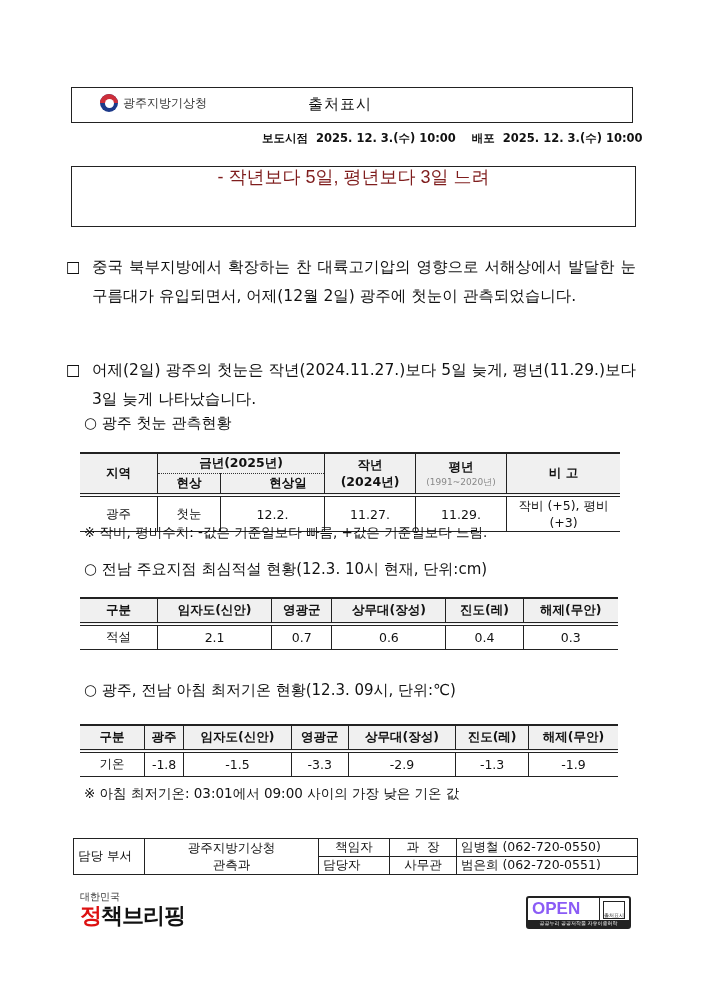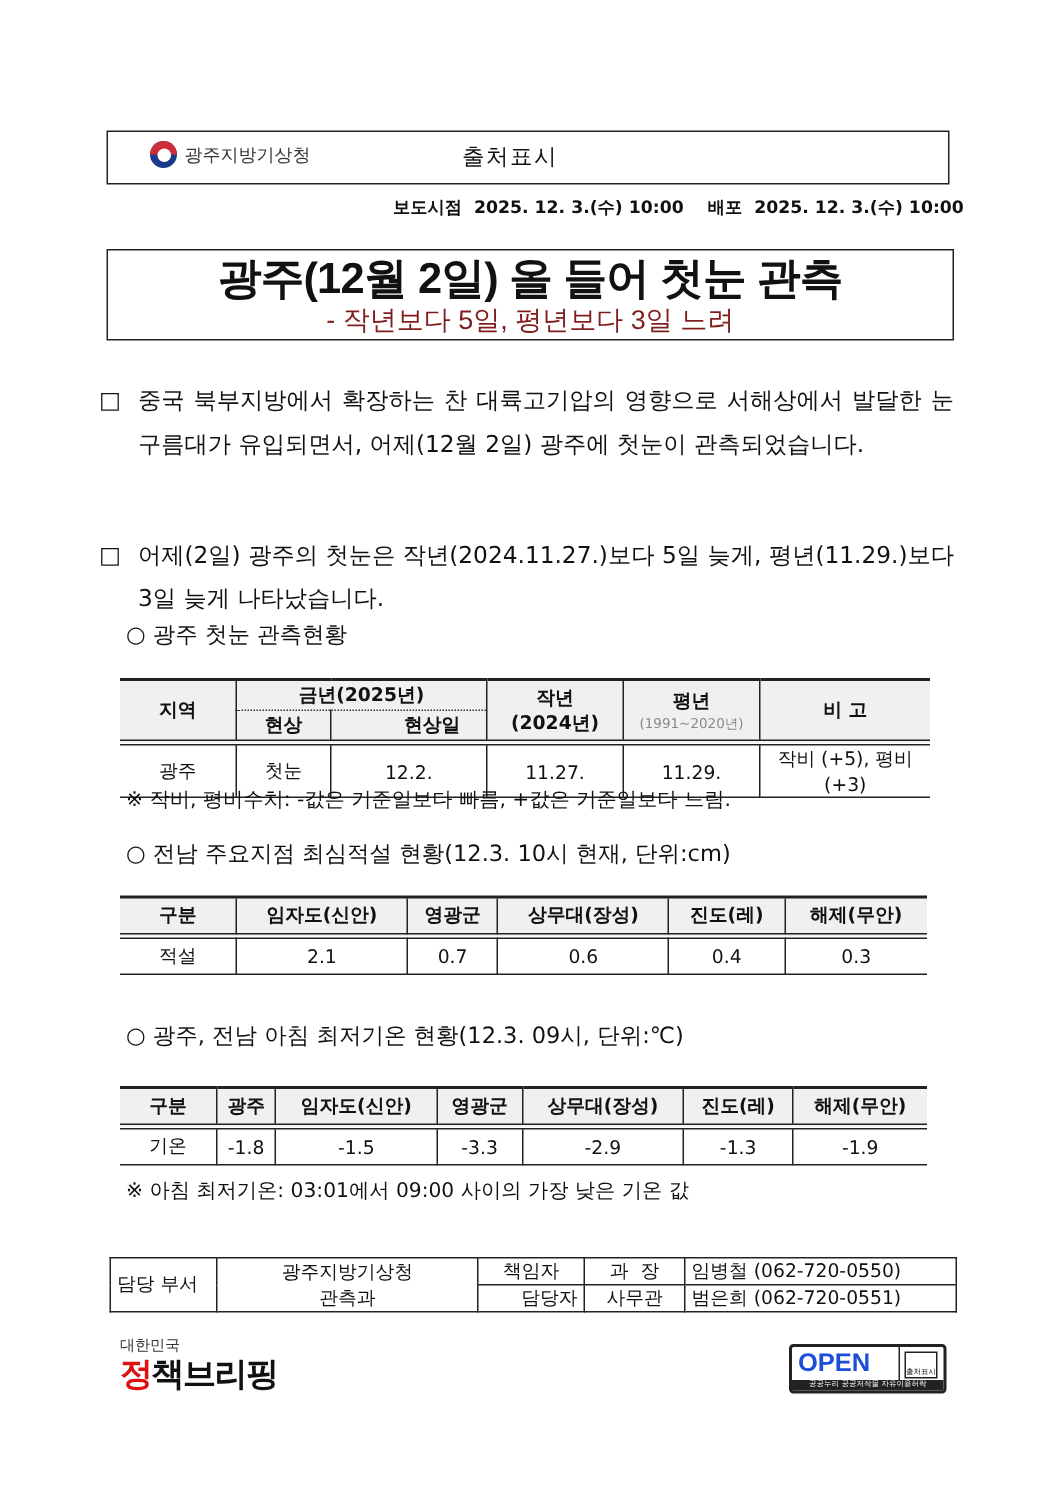--- a/index.html
+++ b/index.html
@@ -30,38 +30,37 @@
   .small-note{font-size:9px;color:#888;font-weight:normal;}
   .dotted{border-bottom:1px dotted #333 !important;}
   .note{font-size:13.5px;}
   table.contact{position:absolute;left:73px;top:838px;width:565px;border-collapse:collapse;font-size:12.5px;border:1px solid #222;}
   table.contact td{border:1px solid #222;padding:0 4px;height:17px;}
   .briefing{left:80px;top:890px;}
   .briefing .small{font-size:10px;color:#333;}
   .briefing .big{font-family:"Liberation Sans",sans-serif;font-size:22px;font-weight:bold;letter-spacing:-1px;line-height:24px;}
   .briefing .red{color:#d11;}
   .open{left:526px;top:896px;width:105px;height:33px;border:2px solid #222;border-radius:3px;box-sizing:border-box;}
-  .open-word{position:absolute;left:4px;top:1px;font-family:"Liberation Sans",sans-serif;font-weight:bold;font-size:17px;color:#1d4ed8;}
+  .open-word{position:absolute;left:4px;top:1px;font-family:"Liberation Sans",sans-serif;font-weight:bold;font-size:17px;color:#8b5cf6;}
   .open-icon{position:absolute;right:4px;top:3px;width:22px;height:18px;border:1px solid #222;box-sizing:border-box;font-size:5px;text-align:center;line-height:26px;}
   .open-sep{position:absolute;left:71px;top:0;width:1px;height:22px;background:#222;}
   .open-footer{position:absolute;left:0;right:0;bottom:0;height:7px;background:#222;color:#fff;font-size:5px;line-height:7px;text-align:center;white-space:nowrap;overflow:hidden;}
 </style>
 </head>
 <body>
 
 <div class="abs header-box"></div>
 <div class="abs agency">
   <span class="agency-logo"></span>
   <span>광주지방기상청</span>
 </div>
 <div class="abs doc-type">출처표시</div>
 <div class="abs release">보도시점  2025. 12. 3.(수) 10:00    배포  2025. 12. 3.(수) 10:00</div>
 
 <div class="abs title-box">
-  <div class="title">광주(12월 2일) 올 들어 첫눈 관측</div>
   <div class="subtitle">- 작년보다 5일, 평년보다 3일 느려</div>
 </div>
 
 <div class="abs para" style="top:253px;">
   <span class="bullet">□</span>
   <span class="txt">중국 북부지방에서 확장하는 찬 대륙고기압의 영향으로 서해상에서 발달한 눈 구름대가 유입되면서, 어제(12월 2일) 광주에 첫눈이 관측되었습니다.</span>
 </div>
 <div class="abs para" style="top:356px;">
   <span class="bullet">□</span>
   <span class="txt">어제(2일) 광주의 첫눈은 작년(2024.11.27.)보다 5일 늦게, 평년(11.29.)보다 3일 늦게 나타났습니다.</span>
@@ -158,21 +157,21 @@
     <td rowspan="2" style="width:62px;">담당 부서</td>
     <td rowspan="2" style="width:165px;text-align:center;">
       <div>광주지방기상청</div>
       <div>관측과</div>
     </td>
     <td style="width:62px;text-align:center;">책임자</td>
     <td style="width:58px;text-align:center;white-space:pre;">과  장</td>
     <td>임병철 (062-720-0550)</td>
   </tr>
   <tr>
-    <td style="text-align:right;">담당자</td>
+    <td style="text-align:left;">담당자</td>
     <td style="text-align:center;">사무관</td>
     <td>범은희 (062-720-0551)</td>
   </tr>
 </tbody>
   </table>
 
 <div class="abs briefing">
   <div class="small">대한민국</div>
   <div class="big"><span class="red">정</span><span>책브리핑</span></div>
 </div>

